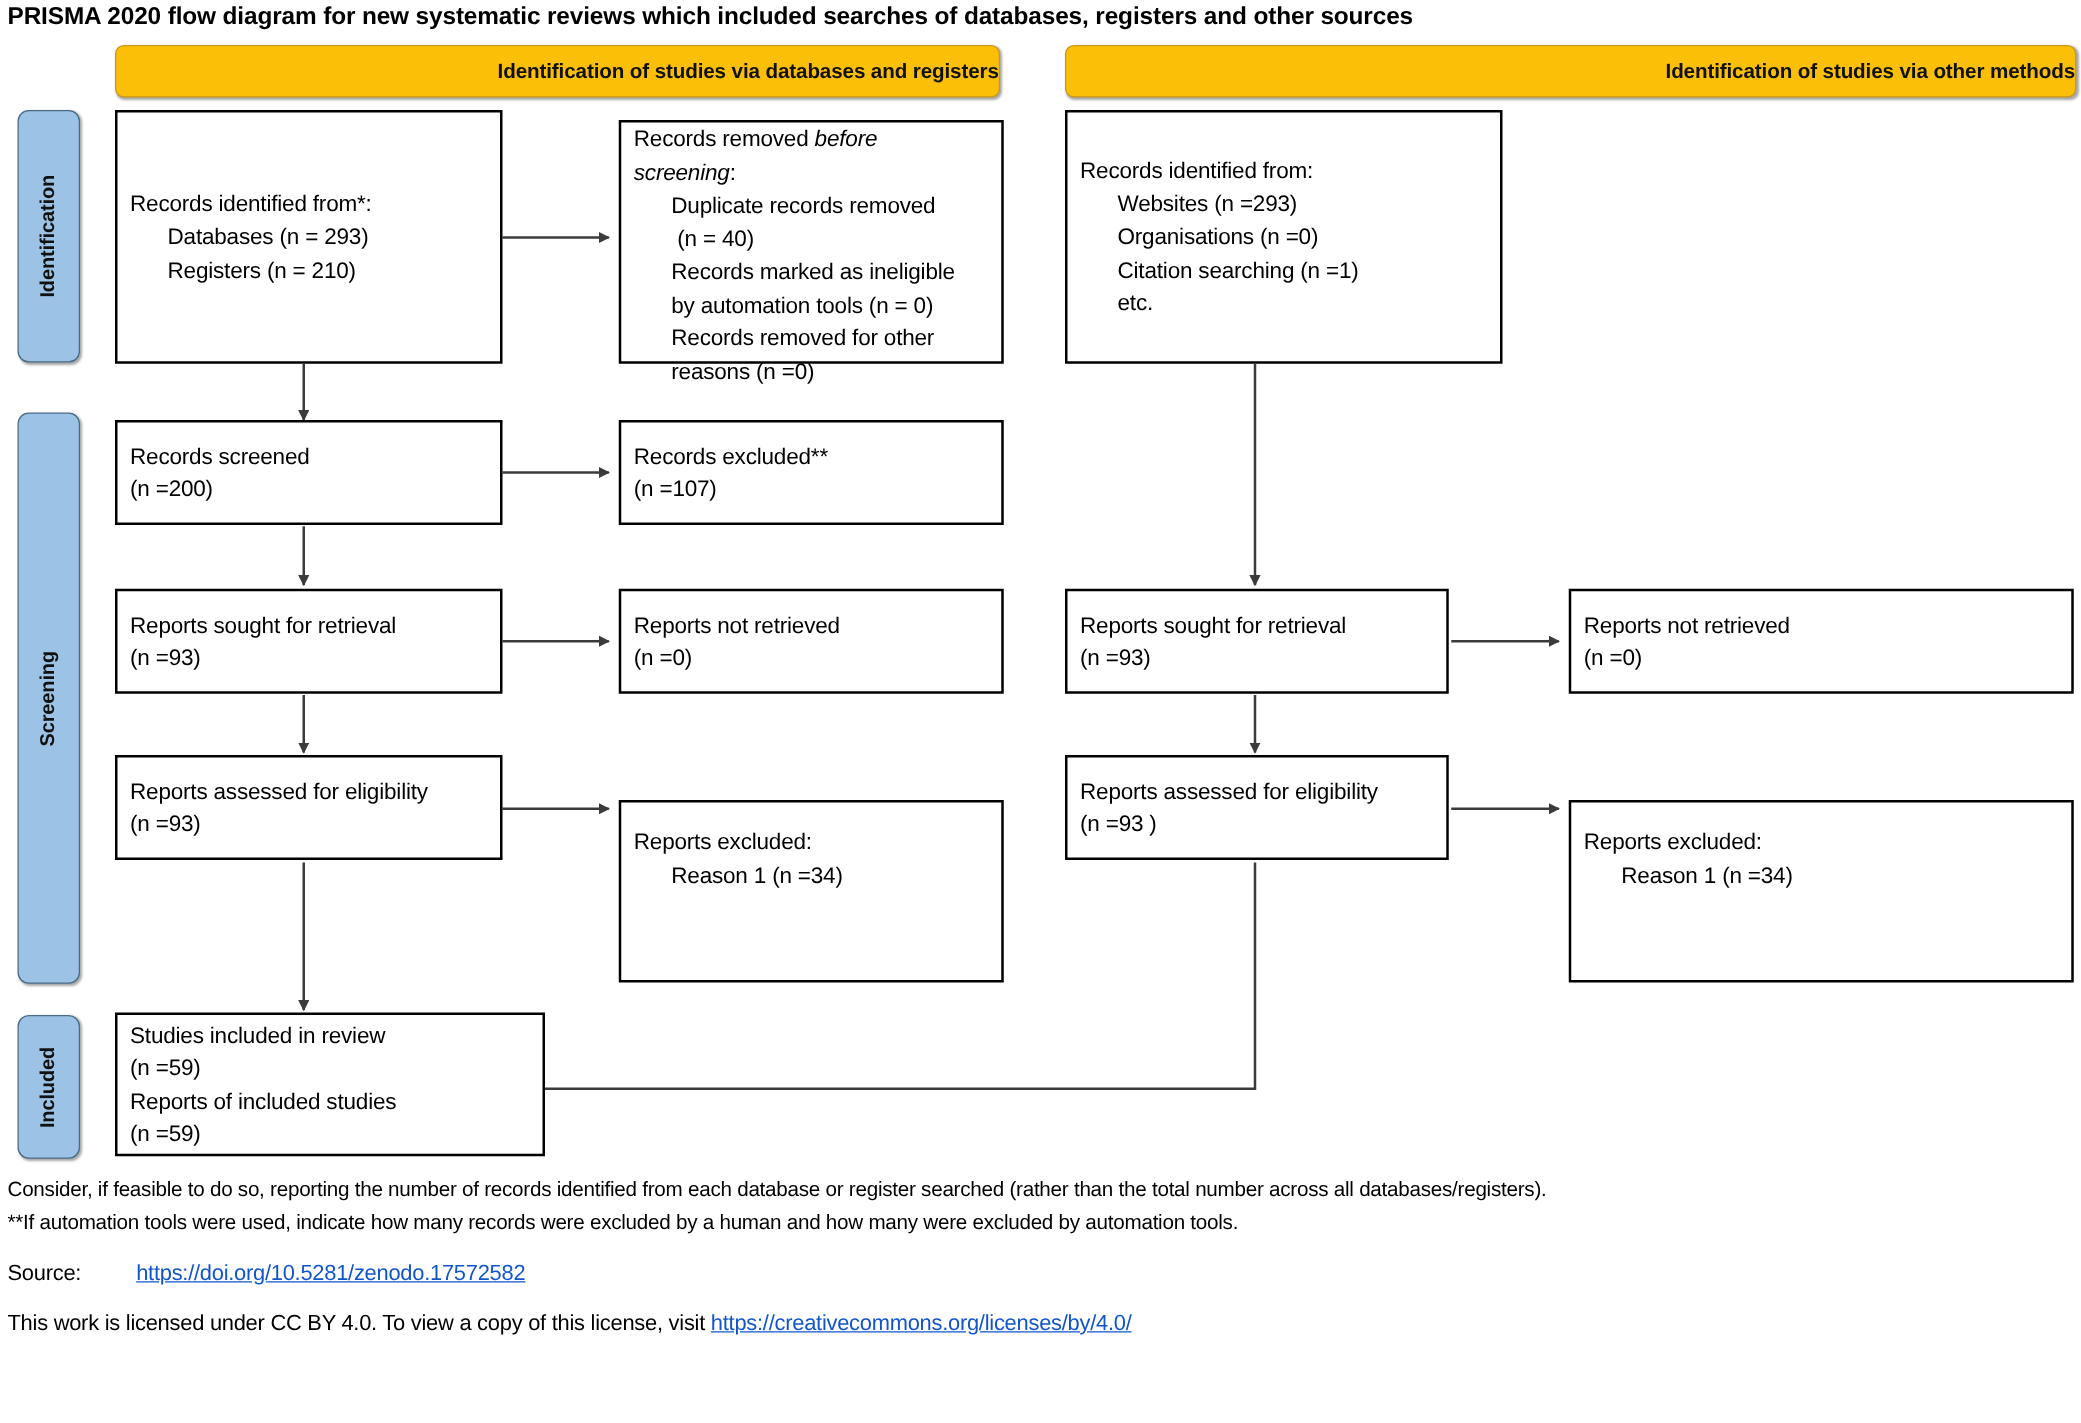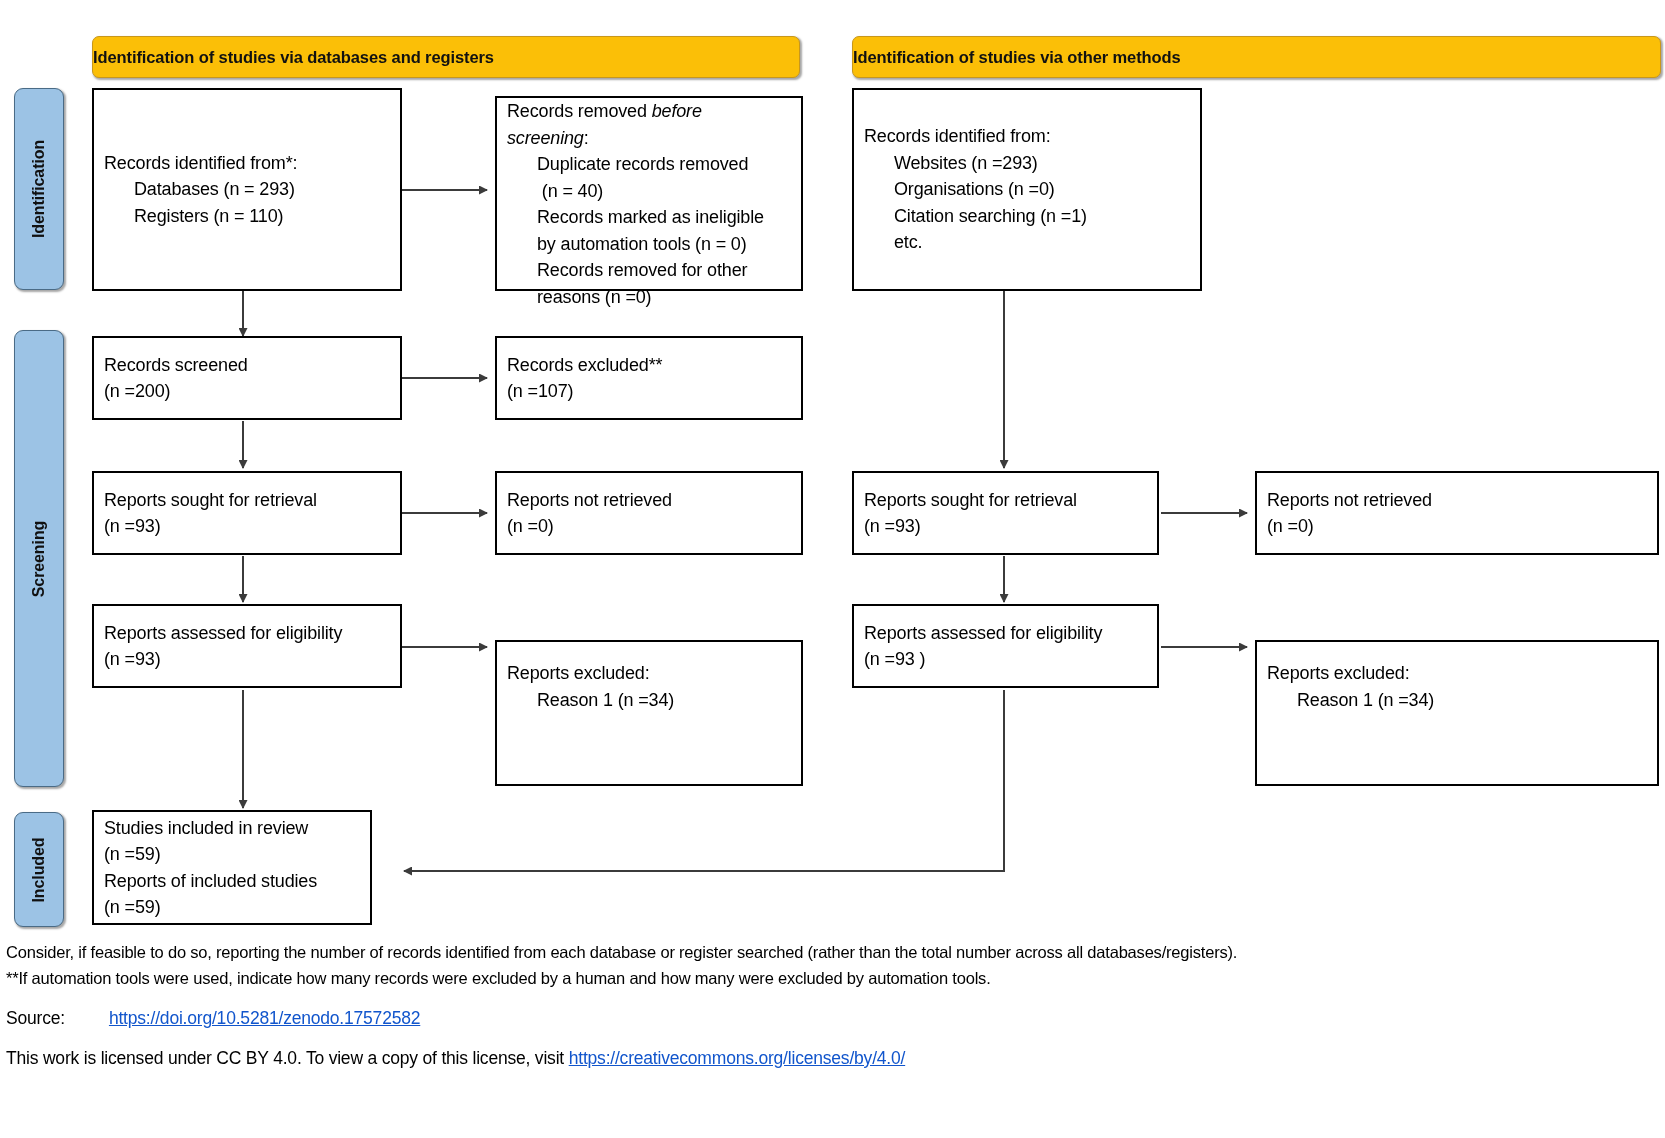--- a/index.html
+++ b/index.html
@@ -34,21 +34,21 @@
 
   
   .banner {
     position: absolute;
     background: #FBBF07;
     border: 1px solid #C8971B;
     border-radius: 7px;
     box-shadow: 1.5px 1.5px 2px rgba(0,0,0,0.35);
     display: flex;
     align-items: center;
-    justify-content: flex-start;
+    justify-content: flex-end;
     font-size: 16.5px;
     font-weight: bold;
     color: #111;
     letter-spacing: -0.1px;
   }
 
   
   .stage {
     position: absolute;
     background: #9CC3E5;
@@ -117,20 +117,21 @@
   a.link {
     color: #1155CC;
     text-decoration: underline;
   }
 </style>
 </head>
 <body>
 
 <div id="page">
 
+  <div class="doc-title">PRISMA 2020 flow diagram for new systematic reviews which included searches of databases, registers and other sources</div>
 
   <div class="banner" style="left:92px; top:36px; width:706px; height:40px;">
     <span>Identification of studies via databases and registers</span>
   </div>
   <div class="banner" style="left:852px; top:36px; width:807px; height:40px;">
     <span>Identification of studies via other methods</span>
   </div>
 
   <div class="stage" style="left:14px; top:88px; width:48px; height:200px;">
     <span>Identification</span>
@@ -177,21 +178,21 @@
 
       <path d="M1161,647 L1247,647" marker-end="url(#ah)"></path>
 
       <path d="M1004,690 L1004,871 L404,871" marker-end="url(#ahl)"></path>
     </g>
   </svg>
 
   <div class="fbox" style="left:92px; top:88px; width:310px; height:203px;">
     <div class="ln">Records identified from*:</div>
     <div class="ln ind">Databases (n = 293)</div>
-    <div class="ln ind">Registers (n = 110)</div>
+    <div class="ln ind">Registers (n = 210)</div>
   </div>
 
   <div class="fbox top-align" style="left:495px; top:96px; width:308px; height:195px; ">
     <div class="ln"><span>Records removed </span><em>before</em></div>
     <div class="ln"><em>screening</em><span>:</span></div>
     <div class="ln ind">Duplicate records removed</div>
     <div class="ln ind"> (n = 40)</div>
     <div class="ln ind">Records marked as ineligible</div>
     <div class="ln ind">by automation tools (n = 0)</div>
     <div class="ln ind">Records removed for other</div>
@@ -221,21 +222,21 @@
   <div class="fbox" style="left:92px; top:604px; width:310px; height:84px;">
     <div class="ln">Reports assessed for eligibility</div>
     <div class="ln">(n =93)</div>
   </div>
 
   <div class="fbox top-align" style="left:495px; top:640px; width:308px; height:146px; padding-top:18px;">
     <div class="ln">Reports excluded:</div>
     <div class="ln ind">Reason 1 (n =34)</div>
   </div>
 
-  <div class="fbox" style="left:92px; top:810px; width:280px; height:115px;">
+  <div class="fbox" style="left:92px; top:810px; width:344px; height:115px;">
     <div class="ln">Studies included in review</div>
     <div class="ln">(n =59)</div>
     <div class="ln">Reports of included studies</div>
     <div class="ln">(n =59)</div>
   </div>
 
   <div class="fbox" style="left:852px; top:88px; width:350px; height:203px;">
     <div class="ln">Records identified from:</div>
     <div class="ln ind">Websites (n =293)</div>
     <div class="ln ind">Organisations (n =0)</div>

